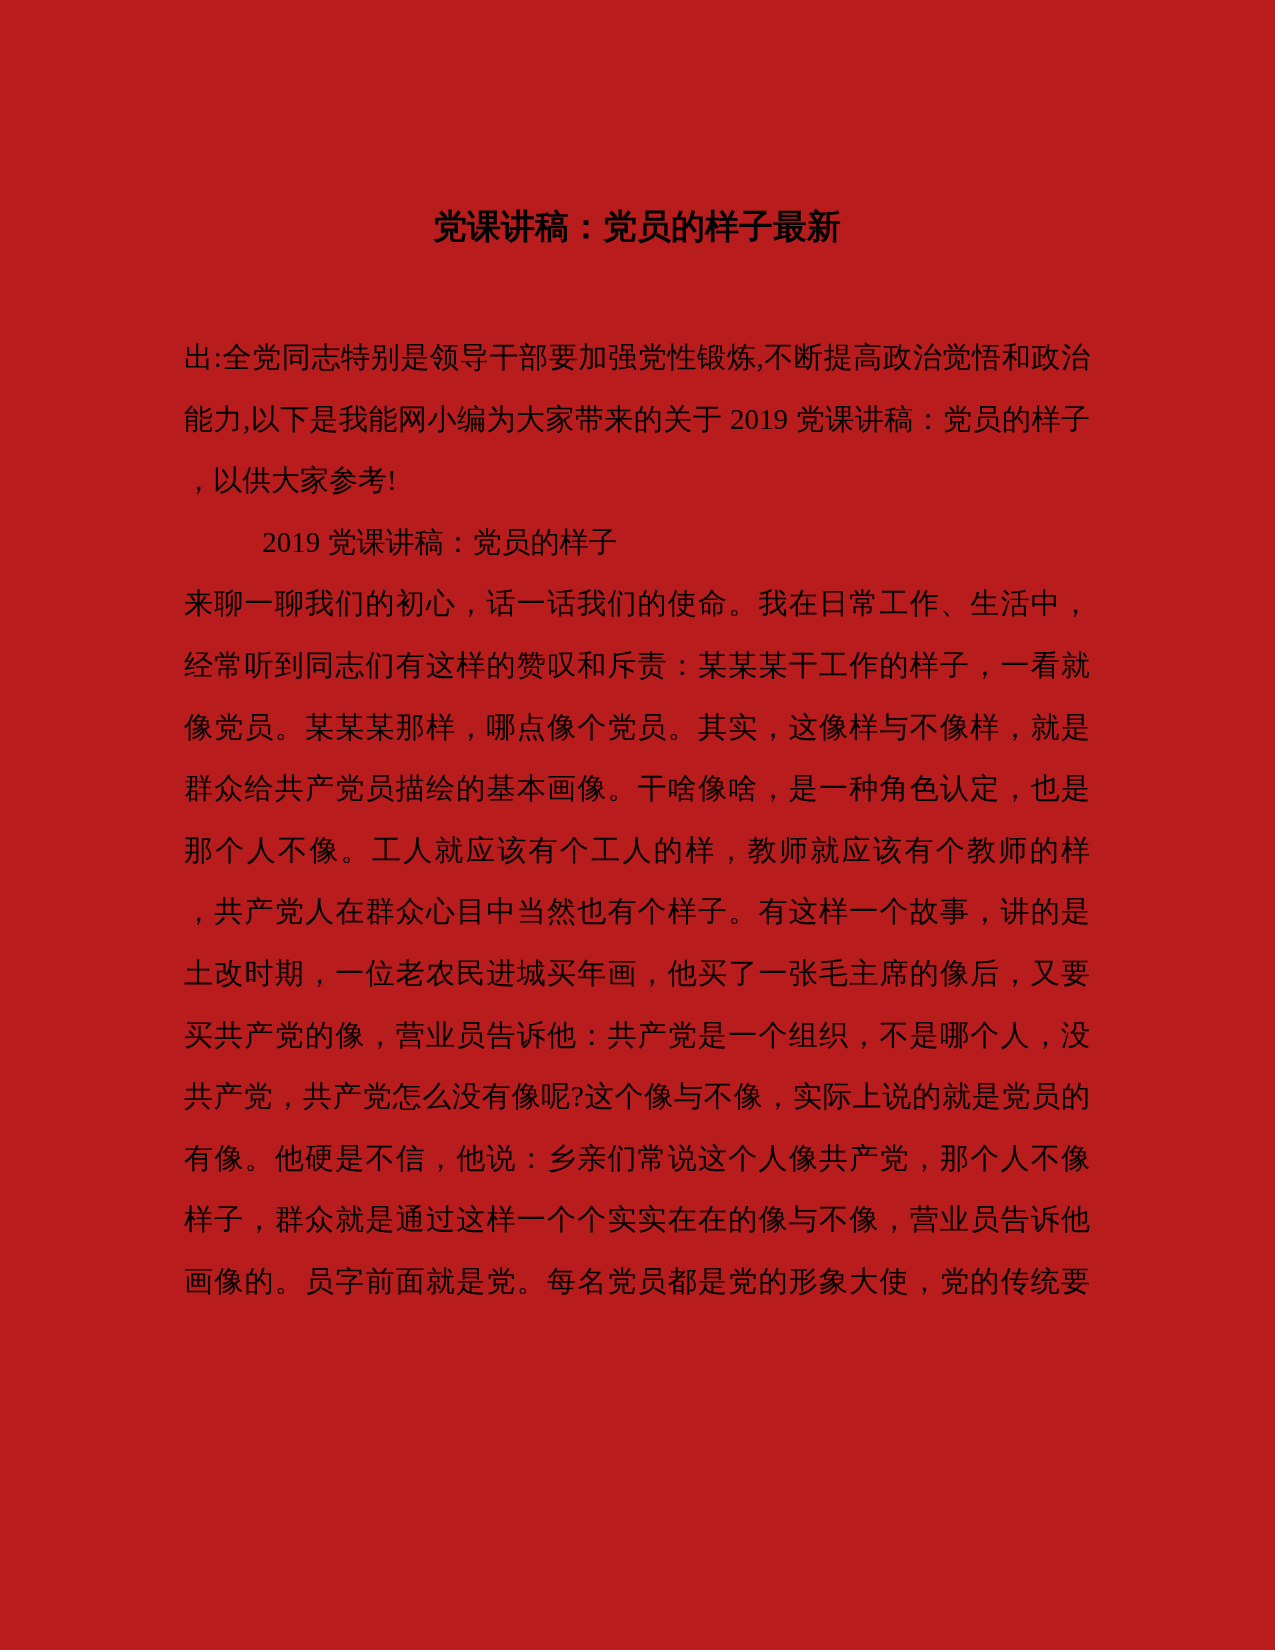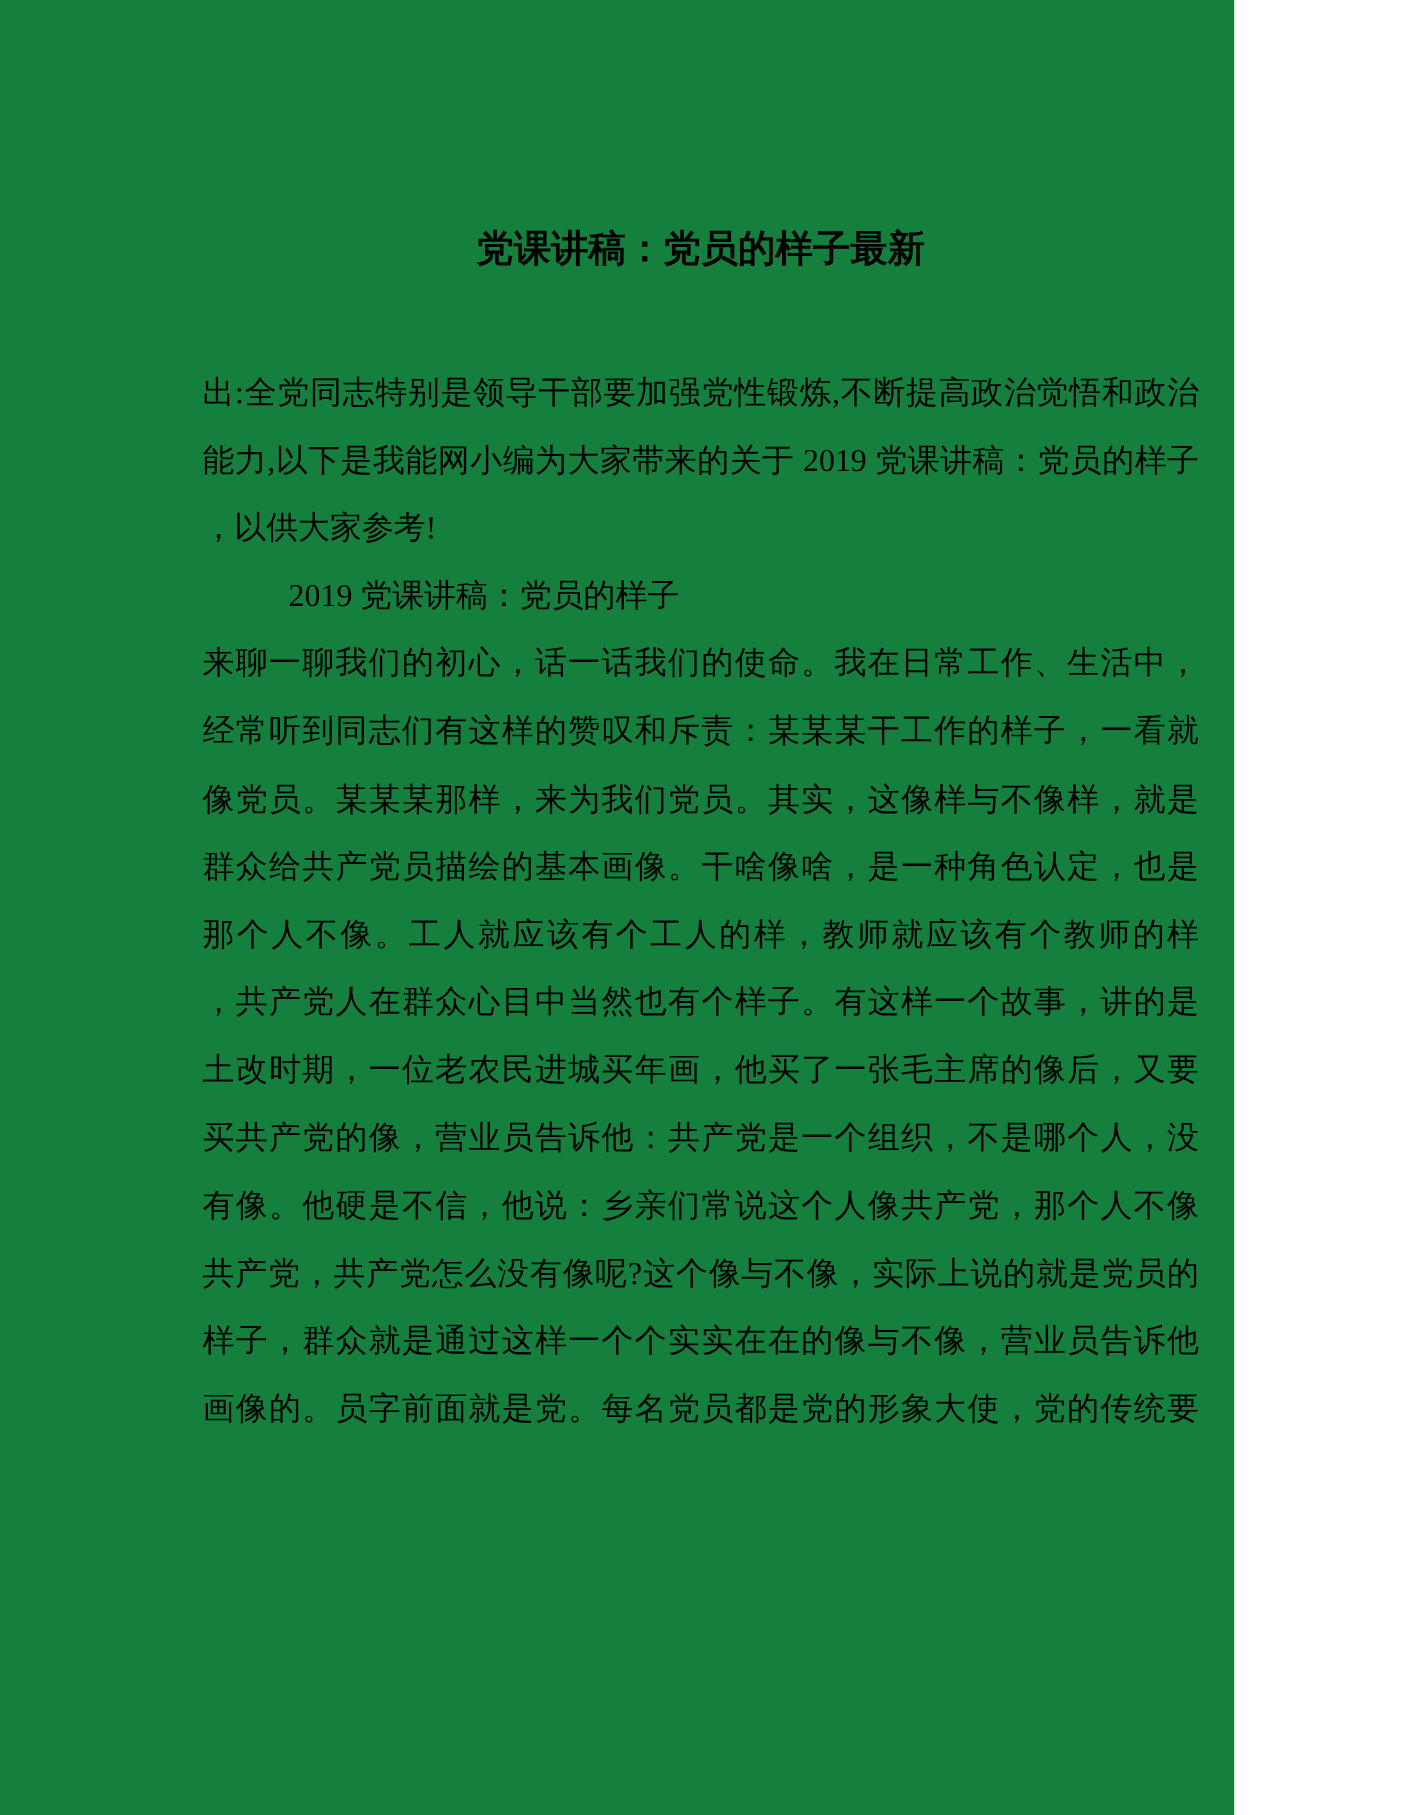--- a/index.html
+++ b/index.html
@@ -2,23 +2,23 @@
 <html><head>
 <meta charset="utf-8">
 <style>
   html, body {
     margin: 0;
     padding: 0;
     background: #ffffff;
   }
   .page {
     position: relative;
-    width: 1122px;
+    width: 1275px;
     height: 1650px;
-    background: #15803d;
+    background: #b91c1c;
     overflow: hidden;
     color: #000000;
   }
   .doc-title {
     position: absolute;
     left: 184px;
     top: 204px;
     width: 906px;
     text-align: center;
     font-family: "Liberation Sans", "DejaVu Sans", sans-serif;
@@ -54,24 +54,24 @@
 
 <div class="page">
   <div class="doc-title">党课讲稿：党员的样子最新</div>
   <div class="lines">
       <div class="line just">出:全党同志特别是领导干部要加强党性锻炼,不断提高政治觉悟和政治</div>
       <div class="line just">能力,以下是我能网小编为大家带来的关于 2019 党课讲稿：党员的样子</div>
       <div class="line">，以供大家参考!</div>
       <div class="line indent">2019 党课讲稿：党员的样子</div>
       <div class="line just">来聊一聊我们的初心，话一话我们的使命。我在日常工作、生活中，</div>
       <div class="line just">经常听到同志们有这样的赞叹和斥责：某某某干工作的样子，一看就</div>
-      <div class="line just">像党员。某某某那样，来为我们党员。其实，这像样与不像样，就是</div>
+      <div class="line just">像党员。某某某那样，哪点像个党员。其实，这像样与不像样，就是</div>
       <div class="line just">群众给共产党员描绘的基本画像。干啥像啥，是一种角色认定，也是</div>
       <div class="line just">那个人不像。工人就应该有个工人的样，教师就应该有个教师的样</div>
       <div class="line just">，共产党人在群众心目中当然也有个样子。有这样一个故事，讲的是</div>
       <div class="line just">土改时期，一位老农民进城买年画，他买了一张毛主席的像后，又要</div>
       <div class="line just">买共产党的像，营业员告诉他：共产党是一个组织，不是哪个人，没</div>
+      <div class="line just">共产党，共产党怎么没有像呢?这个像与不像，实际上说的就是党员的</div>
       <div class="line just">有像。他硬是不信，他说：乡亲们常说这个人像共产党，那个人不像</div>
-      <div class="line just">共产党，共产党怎么没有像呢?这个像与不像，实际上说的就是党员的</div>
       <div class="line just">样子，群众就是通过这样一个个实实在在的像与不像，营业员告诉他</div>
       <div class="line just">画像的。员字前面就是党。每名党员都是党的形象大使，党的传统要</div>
     </div>
 </div>
 
 </body></html>

